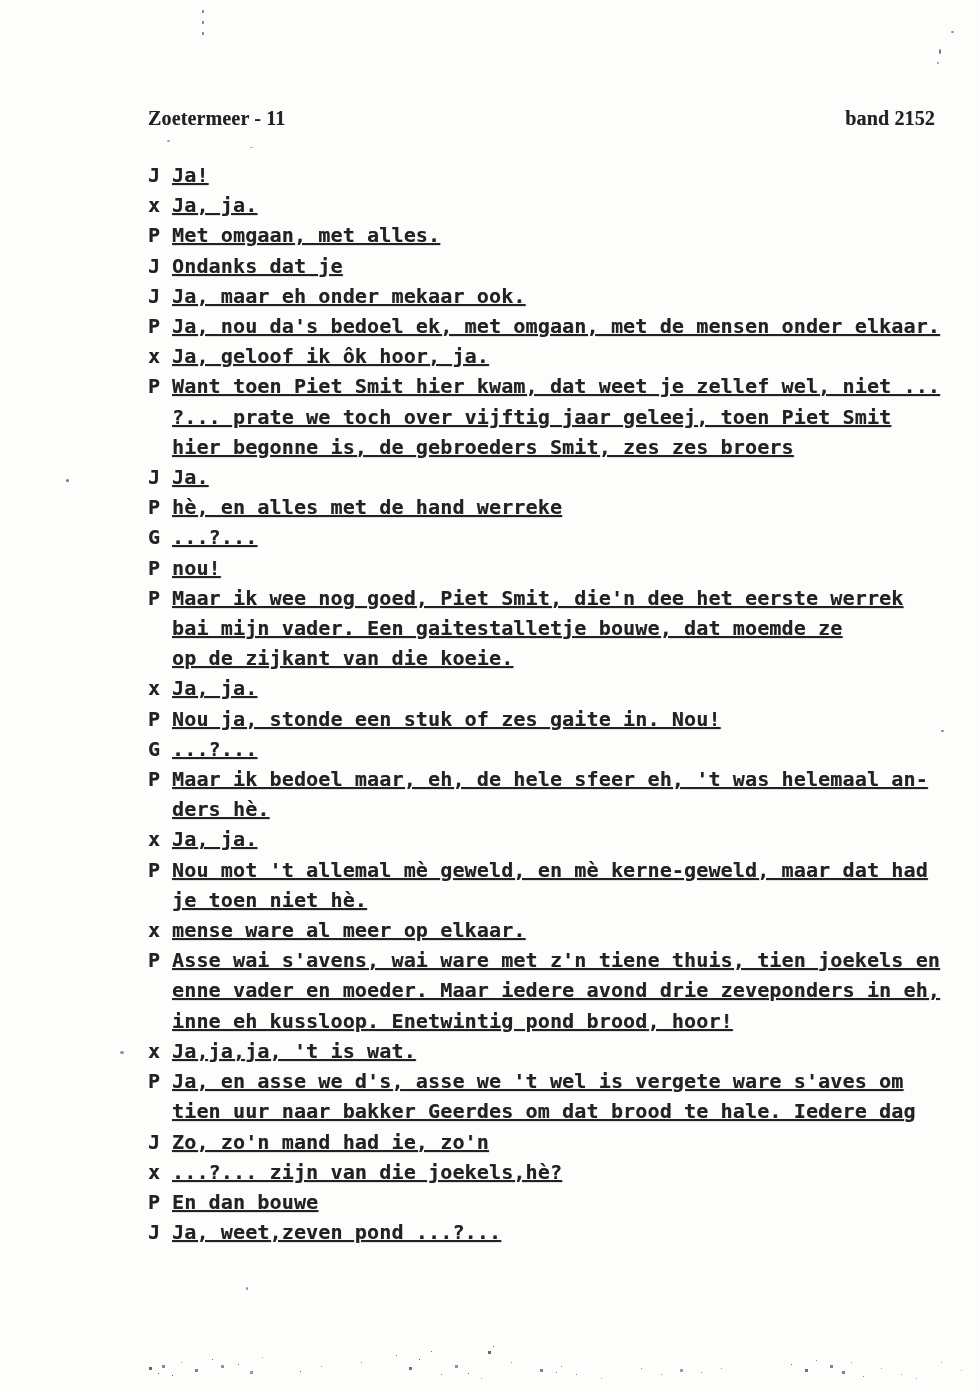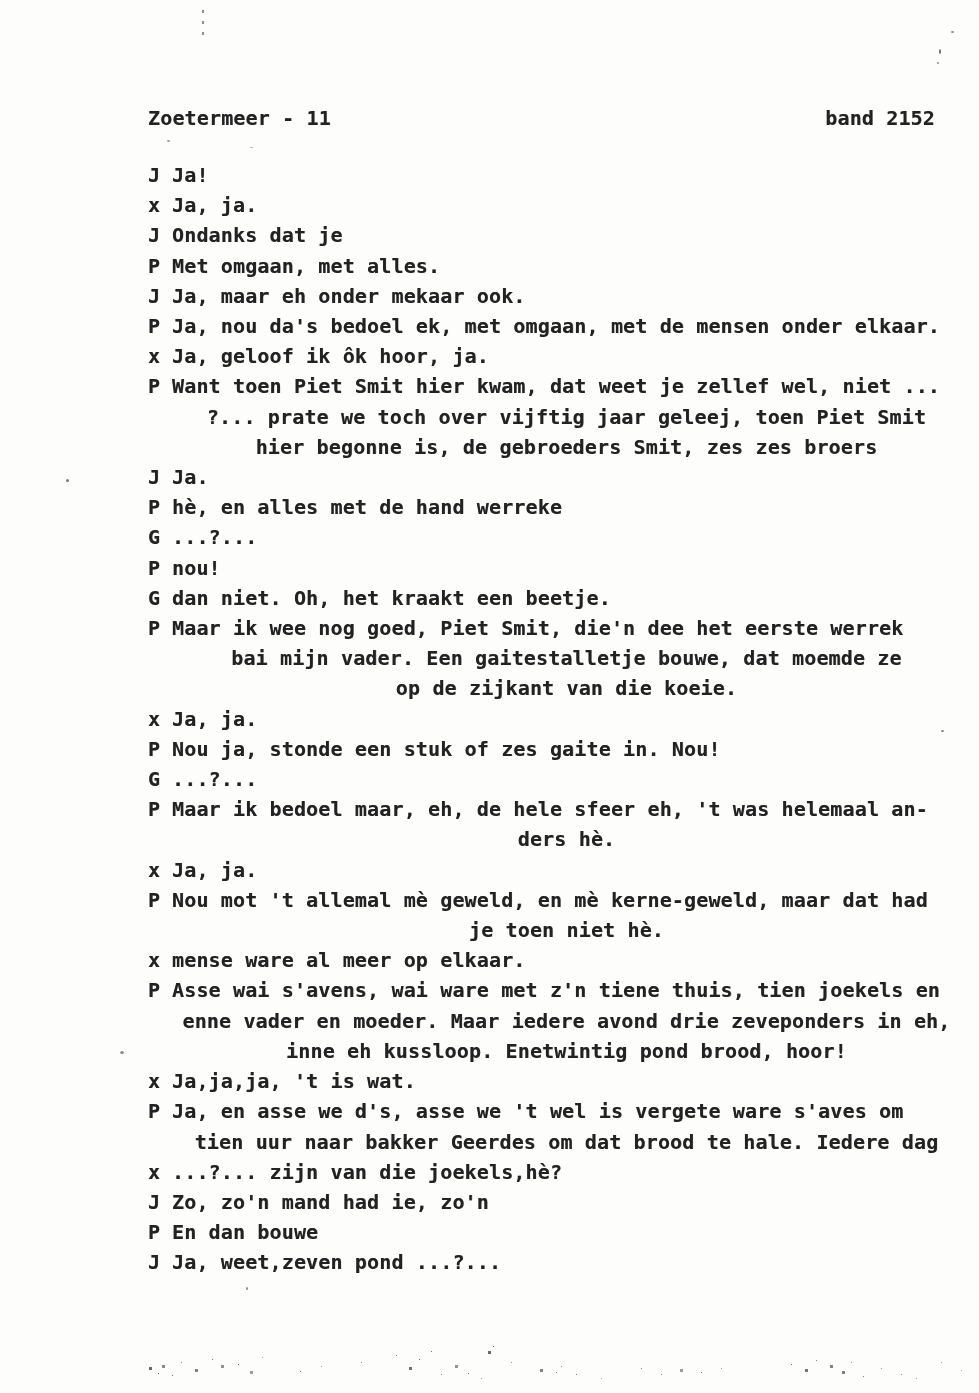--- a/index.html
+++ b/index.html
@@ -19,29 +19,31 @@
     letter-spacing: 0.15px;
     text-shadow: 0.3px 0.3px 0.35px rgba(30,30,30,0.45);
   }
   .header {
     position: absolute;
     top: 106px; left: 148px; right: 44px;
     display: flex;
     justify-content: space-between;
     line-height: 24px;
     white-space: pre;
+    font-family: Liberation Serif, serif;
   }
   .transcript {
     position: absolute;
     top: 160px; left: 148px; right: 18px;
     line-height: 30.2px;
+    text-decoration: underline;
   }
   .line { white-space: pre; min-height: 30.2px; }
   .line .speaker { display: inline-block; width: 24px; }
-  .line.cont { padding-left: 24px; text-align: center; }
+  .line.cont { padding-left: 24px; }
 
   
   .artifact { position: absolute; pointer-events: none; }
   .colon-smudge {
     left: 202px; top: 10px; width: 2px; height: 28px;
     background: repeating-linear-gradient(to bottom, #6a6a6a 0 3px, transparent 3px 11px);
     opacity: .75;
   }
   .dot { border-radius: 50%; background: #777; }
   .d1 { left: 951px; top: 31px;  width: 3px; height: 2px; background:#8a8a8a; }
@@ -89,53 +91,52 @@
 <div class="page">
 
   <div class="header">
     <span>Zoetermeer - 11</span>
     <span>band 2152</span>
   </div>
 
   <div class="transcript">
       <div class="line"><span class="speaker">J</span><span class="text">Ja!</span></div>
       <div class="line"><span class="speaker">x</span><span class="text">Ja, ja.</span></div>
+      <div class="line"><span class="speaker">P</span><span class="text">Met omgaan, met alles.</span></div>
       <div class="line"><span class="speaker">J</span><span class="text">Ondanks dat je</span></div>
-      <div class="line"><span class="speaker">P</span><span class="text">Met omgaan, met alles.</span></div>
       <div class="line"><span class="speaker">J</span><span class="text">Ja, maar eh onder mekaar ook.</span></div>
       <div class="line"><span class="speaker">P</span><span class="text">Ja, nou da's bedoel ek, met omgaan, met de mensen onder elkaar.</span></div>
       <div class="line"><span class="speaker">x</span><span class="text">Ja, geloof ik ôk hoor, ja.</span></div>
       <div class="line"><span class="speaker">P</span><span class="text">Want toen Piet Smit hier kwam, dat weet je zellef wel, niet ...</span></div>
       <div class="line cont"><span class="text">?... prate we toch over vijftig jaar geleej, toen Piet Smit</span></div>
       <div class="line cont"><span class="text">hier begonne is, de gebroeders Smit, zes zes broers</span></div>
       <div class="line"><span class="speaker">J</span><span class="text">Ja.</span></div>
       <div class="line"><span class="speaker">P</span><span class="text">hè, en alles met de hand werreke</span></div>
       <div class="line"><span class="speaker">G</span><span class="text">...?...</span></div>
       <div class="line"><span class="speaker">P</span><span class="text">nou!</span></div>
-      <div class="line"><span class="speaker">G</span><span class="text">dan niet. Oh, het kraakt een beetje.</span></div>
       <div class="line"><span class="speaker">P</span><span class="text">Maar ik wee nog goed, Piet Smit, die'n dee het eerste werrek</span></div>
       <div class="line cont"><span class="text">bai mijn vader. Een gaitestalletje bouwe, dat moemde ze</span></div>
       <div class="line cont"><span class="text">op de zijkant van die koeie.</span></div>
       <div class="line"><span class="speaker">x</span><span class="text">Ja, ja.</span></div>
       <div class="line"><span class="speaker">P</span><span class="text">Nou ja, stonde een stuk of zes gaite in. Nou!</span></div>
       <div class="line"><span class="speaker">G</span><span class="text">...?...</span></div>
       <div class="line"><span class="speaker">P</span><span class="text">Maar ik bedoel maar, eh, de hele sfeer eh, 't was helemaal an-</span></div>
       <div class="line cont"><span class="text">ders hè.</span></div>
       <div class="line"><span class="speaker">x</span><span class="text">Ja, ja.</span></div>
       <div class="line"><span class="speaker">P</span><span class="text">Nou mot 't allemal mè geweld, en mè kerne-geweld, maar dat had</span></div>
       <div class="line cont"><span class="text">je toen niet hè.</span></div>
       <div class="line"><span class="speaker">x</span><span class="text">mense ware al meer op elkaar.</span></div>
       <div class="line"><span class="speaker">P</span><span class="text">Asse wai s'avens, wai ware met z'n tiene thuis, tien joekels en</span></div>
       <div class="line cont"><span class="text">enne vader en moeder. Maar iedere avond drie zeveponders in eh,</span></div>
       <div class="line cont"><span class="text">inne eh kussloop. Enetwintig pond brood, hoor!</span></div>
       <div class="line"><span class="speaker">x</span><span class="text">Ja,ja,ja, 't is wat.</span></div>
       <div class="line"><span class="speaker">P</span><span class="text">Ja, en asse we d's, asse we 't wel is vergete ware s'aves om</span></div>
       <div class="line cont"><span class="text">tien uur naar bakker Geerdes om dat brood te hale. Iedere dag</span></div>
+      <div class="line"><span class="speaker">J</span><span class="text">Zo, zo'n mand had ie, zo'n</span></div>
       <div class="line"><span class="speaker">x</span><span class="text">...?... zijn van die joekels,hè?</span></div>
-      <div class="line"><span class="speaker">J</span><span class="text">Zo, zo'n mand had ie, zo'n</span></div>
       <div class="line"><span class="speaker">P</span><span class="text">En dan bouwe</span></div>
       <div class="line"><span class="speaker">J</span><span class="text">Ja, weet,zeven pond ...?...</span></div>
     </div>
 
   <div class="artifact colon-smudge"></div>
   <div class="artifact dot d1"></div>
   <div class="artifact dot d2"></div>
   <div class="artifact dot d3"></div>
   <div class="artifact dot d4"></div>
   <div class="artifact dot d5"></div>

